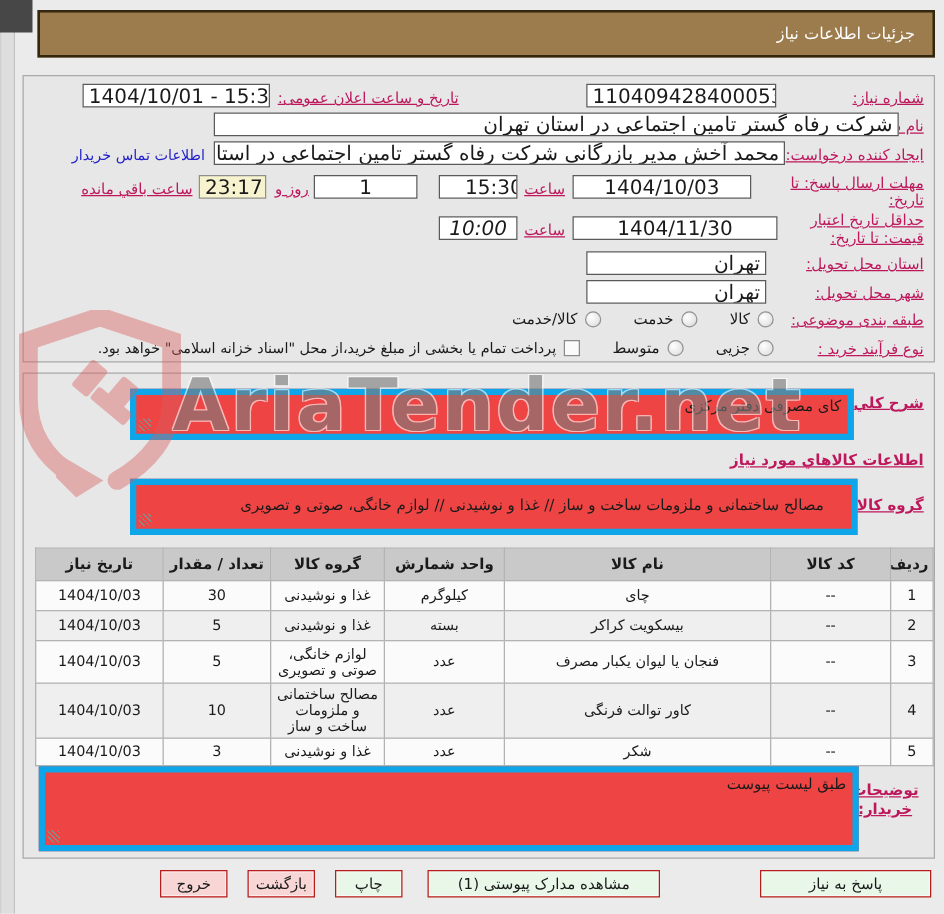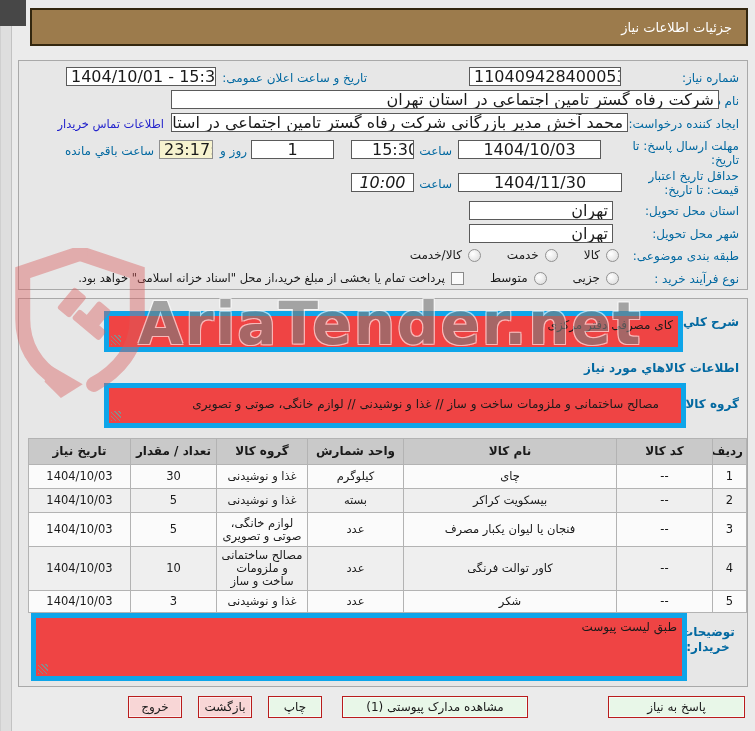--- a/index.html
+++ b/index.html
@@ -11,21 +11,21 @@
   .corner-mark{position:absolute;left:0;top:0;width:26px;height:26px;background:#474747;z-index:8;}
 
   
   .titlebar{position:absolute;left:30px;top:8px;width:718px;height:38px;box-sizing:border-box;background:#9c7b4c;border:2px solid #33270f;color:#fff;display:flex;align-items:center;padding:0 14px;font-size:13px;}
 
   
   .panel{position:absolute;box-sizing:border-box;background:#e7e7e7;border:1px solid #a9a9a9;}
   .panel1{left:18px;top:60px;width:730px;height:230px;}
   .panel2{left:18px;top:298px;width:730px;height:389px;}
 
-  .lbl{position:absolute;white-space:nowrap;color:#0369a1;}
+  .lbl{position:absolute;white-space:nowrap;color:#be185d;text-decoration:underline;}
   .lbl.wrap{white-space:normal;width:118px;text-align:right;line-height:14px;}
   .blbl{font-weight:bold;}
   .inp{position:absolute;box-sizing:border-box;height:19px;background:#fff;border:1px solid #5a5a5a;font-size:16px;line-height:17px;padding:0 4px;overflow:hidden;white-space:nowrap;}
   .inp.center{text-align:center;direction:ltr;}
   .inp.rtl{text-align:right;}
   .inp.yellow{background:#f7f3cf;border-color:#8f8f8f;text-align:center;direction:ltr;}
   .link{position:absolute;color:#2323cc;font-size:11.5px;white-space:nowrap;cursor:pointer;}
 
   
   .optrow{position:absolute;display:flex;align-items:center;gap:6px;direction:rtl;}

